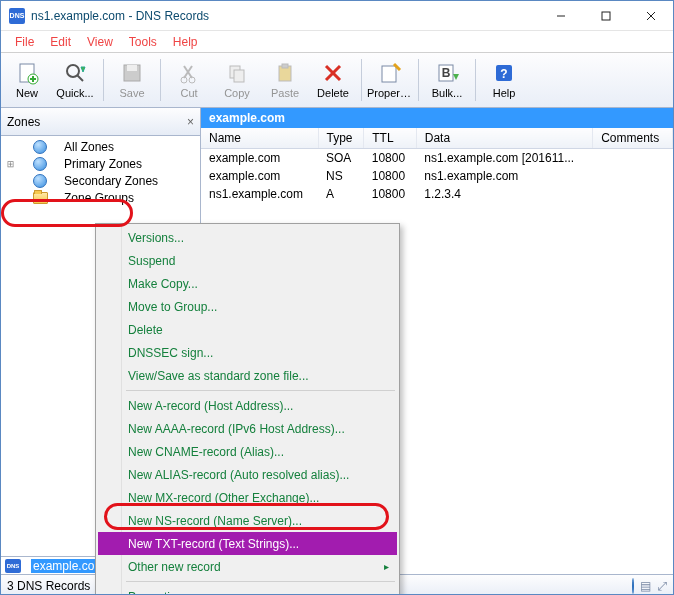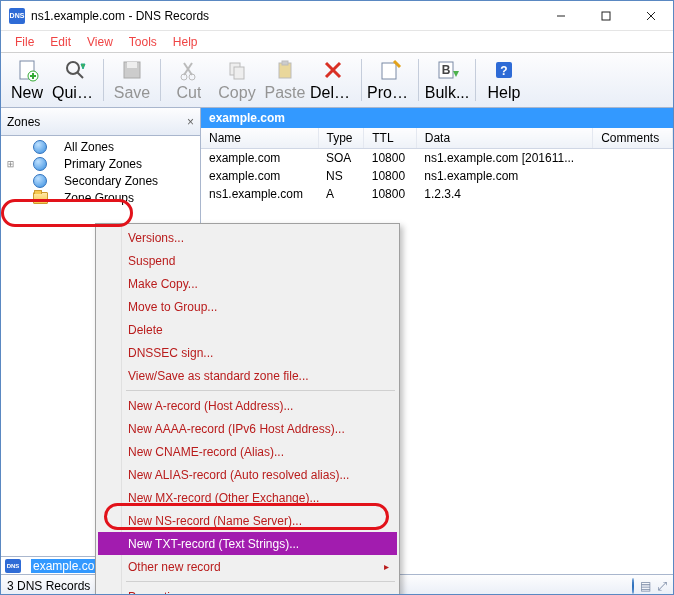--- a/index.html
+++ b/index.html
@@ -1,35 +1,35 @@
 <!DOCTYPE html>
 <html><head>
 <meta charset="utf-8">
 <style>
 * { box-sizing: border-box; margin: 0; padding: 0; font-family: "Segoe UI", Tahoma, sans-serif; font-size: 12px; }
 body { background: #fff; width: 674px; height: 595px; border: 1px solid #5a88c2; overflow: hidden; position: relative; }
 
 
 .titlebar { height: 30px; background: #fff; display: flex; align-items: center; padding: 0 0 0 8px; border-bottom: 1px solid #e5e5e5; }
 .titlebar-icon { width: 16px; height: 16px; background: #2e6bd6; border-radius: 2px; display: flex; align-items: center; justify-content: center; color: #fff; font-size: 7px; font-weight: bold; margin-right: 6px; }
-.titlebar-text { flex: 1; color: #000000; }
+.titlebar-text { flex: 1; color: #0c4a6e; }
 .winbtns { display: flex; }
 .winbtn { width: 45px; height: 29px; display: flex; align-items: center; justify-content: center; color: #222; }
 
 
 .menubar { height: 21px; display: flex; align-items: center; padding: 0 6px; background: #fff; }
 .menubar span { padding: 8px 8px; color: #ef4444; }
 
 
 .toolbar { height: 56px; display: flex; align-items: center; padding: 2px 2px; background: linear-gradient(#fdfdfe,#e9eef7); border-top: 1px solid #d0d0d0; border-bottom: 1px solid #a9b6cd; gap: 0; }
 .tbtn { width: 48px; height: 50px; display: flex; flex-direction: column; align-items: center; justify-content: center; gap: 2px; color: #000; border: 1px solid transparent; border-radius: 3px; }
 .tbtn.disabled { color: #949494; }
 .tbtn-ico { width: 24px; height: 24px; display:flex;align-items:center;justify-content:center; }
 .tsep { width: 1px; height: 42px; background: #c5cddb; margin: 0 4px; }
-.tbtn-lbl { font-size: 16px; white-space: nowrap; max-width: 46px; overflow: hidden; text-overflow: ellipsis; }
+.tbtn-lbl { font-size: 11px; white-space: nowrap; max-width: 46px; overflow: hidden; text-overflow: ellipsis; }
 
 
 .workarea { display: flex; height: calc(595px - 30px - 21px - 56px - 22px); }
 .sidebar { width: 200px; border-right: 1px solid #a9b6cd; display:flex; flex-direction:column; }
 .zones-hdr { height: 28px; background: linear-gradient(#fdfdfe,#e6ecf6); border-bottom: 1px solid #a9b6cd; display:flex; align-items:center; padding: 0 6px; justify-content:space-between; }
 .tree { flex:1; overflow:hidden; background:#fff; padding: 2px 0; }
 .tree-row { height: 17px; display:flex; align-items:center; padding-left: 4px; gap: 16px; white-space:nowrap; }
 .tree-ico { width: 16px; height: 16px; display:flex;align-items:center;justify-content:center; font-size:12px; }
 .expander { width:11px; text-align:center; color:#888; font-size:9px; }
 .globe { width:14px;height:14px;border-radius:50%;background:radial-gradient(circle at 35% 30%,#bde0ff,#3a8fe0);border:1px solid #2f72be; }
@@ -43,21 +43,21 @@
 
 .rightpanel { flex:1; display:flex; flex-direction:column; overflow:hidden; }
 .crumb { height:20px; background:#3399ff; color:#fff; font-weight:bold; display:flex; align-items:center; padding:0 8px; }
 .grid { flex:1; overflow:hidden; background:#fff; }
 .grid table { width:100%; border-collapse:collapse; }
 .grid th { text-align:left; font-weight:normal; color:#000; padding:3px 8px; background:linear-gradient(#fdfdfe,#eef2f8); border-bottom:1px solid #d0d7e5; border-right:1px solid #e4e8f0; }
 .grid td { padding:2px 8px; white-space:nowrap; color:#000; }
 
 
 .ctxmenu { position:absolute; left:94px; top:222px; width:305px; background:#f0f0f0; border:1px solid #a0a0a0; box-shadow:3px 3px 6px rgba(0,0,0,.25); padding:2px; }
-.ctx-item { height:23px; display:flex; align-items:center; padding-left:30px; position:relative; color:#b91c1c; }
+.ctx-item { height:23px; display:flex; align-items:center; padding-left:30px; position:relative; color:#15803d; }
 .ctx-item.highlight { background:#a21caf; color:#fff; }
 .ctx-sep { height:1px; background:#d0d0d0; margin:3px 2px 3px 28px; }
 .ctx-sub::after { content:"▸"; position:absolute; right:8px; font-size:10px; }
 .ctx-gutter { position:absolute; left:0; top:0; bottom:0; width:26px; background:#f0f0f0; border-right:1px solid #e0e0e0; pointer-events:none; }
 
 
 .statusbar { height:22px; border-top:1px solid #a9b6cd; background:linear-gradient(#fdfdfe,#e9eef7); display:flex; align-items:center; padding:0 6px; font-size:11px; color:#000; justify-content:space-between; }
 .sb-icons { display:flex; gap:6px; color:#7a8aa5; }
 
 

